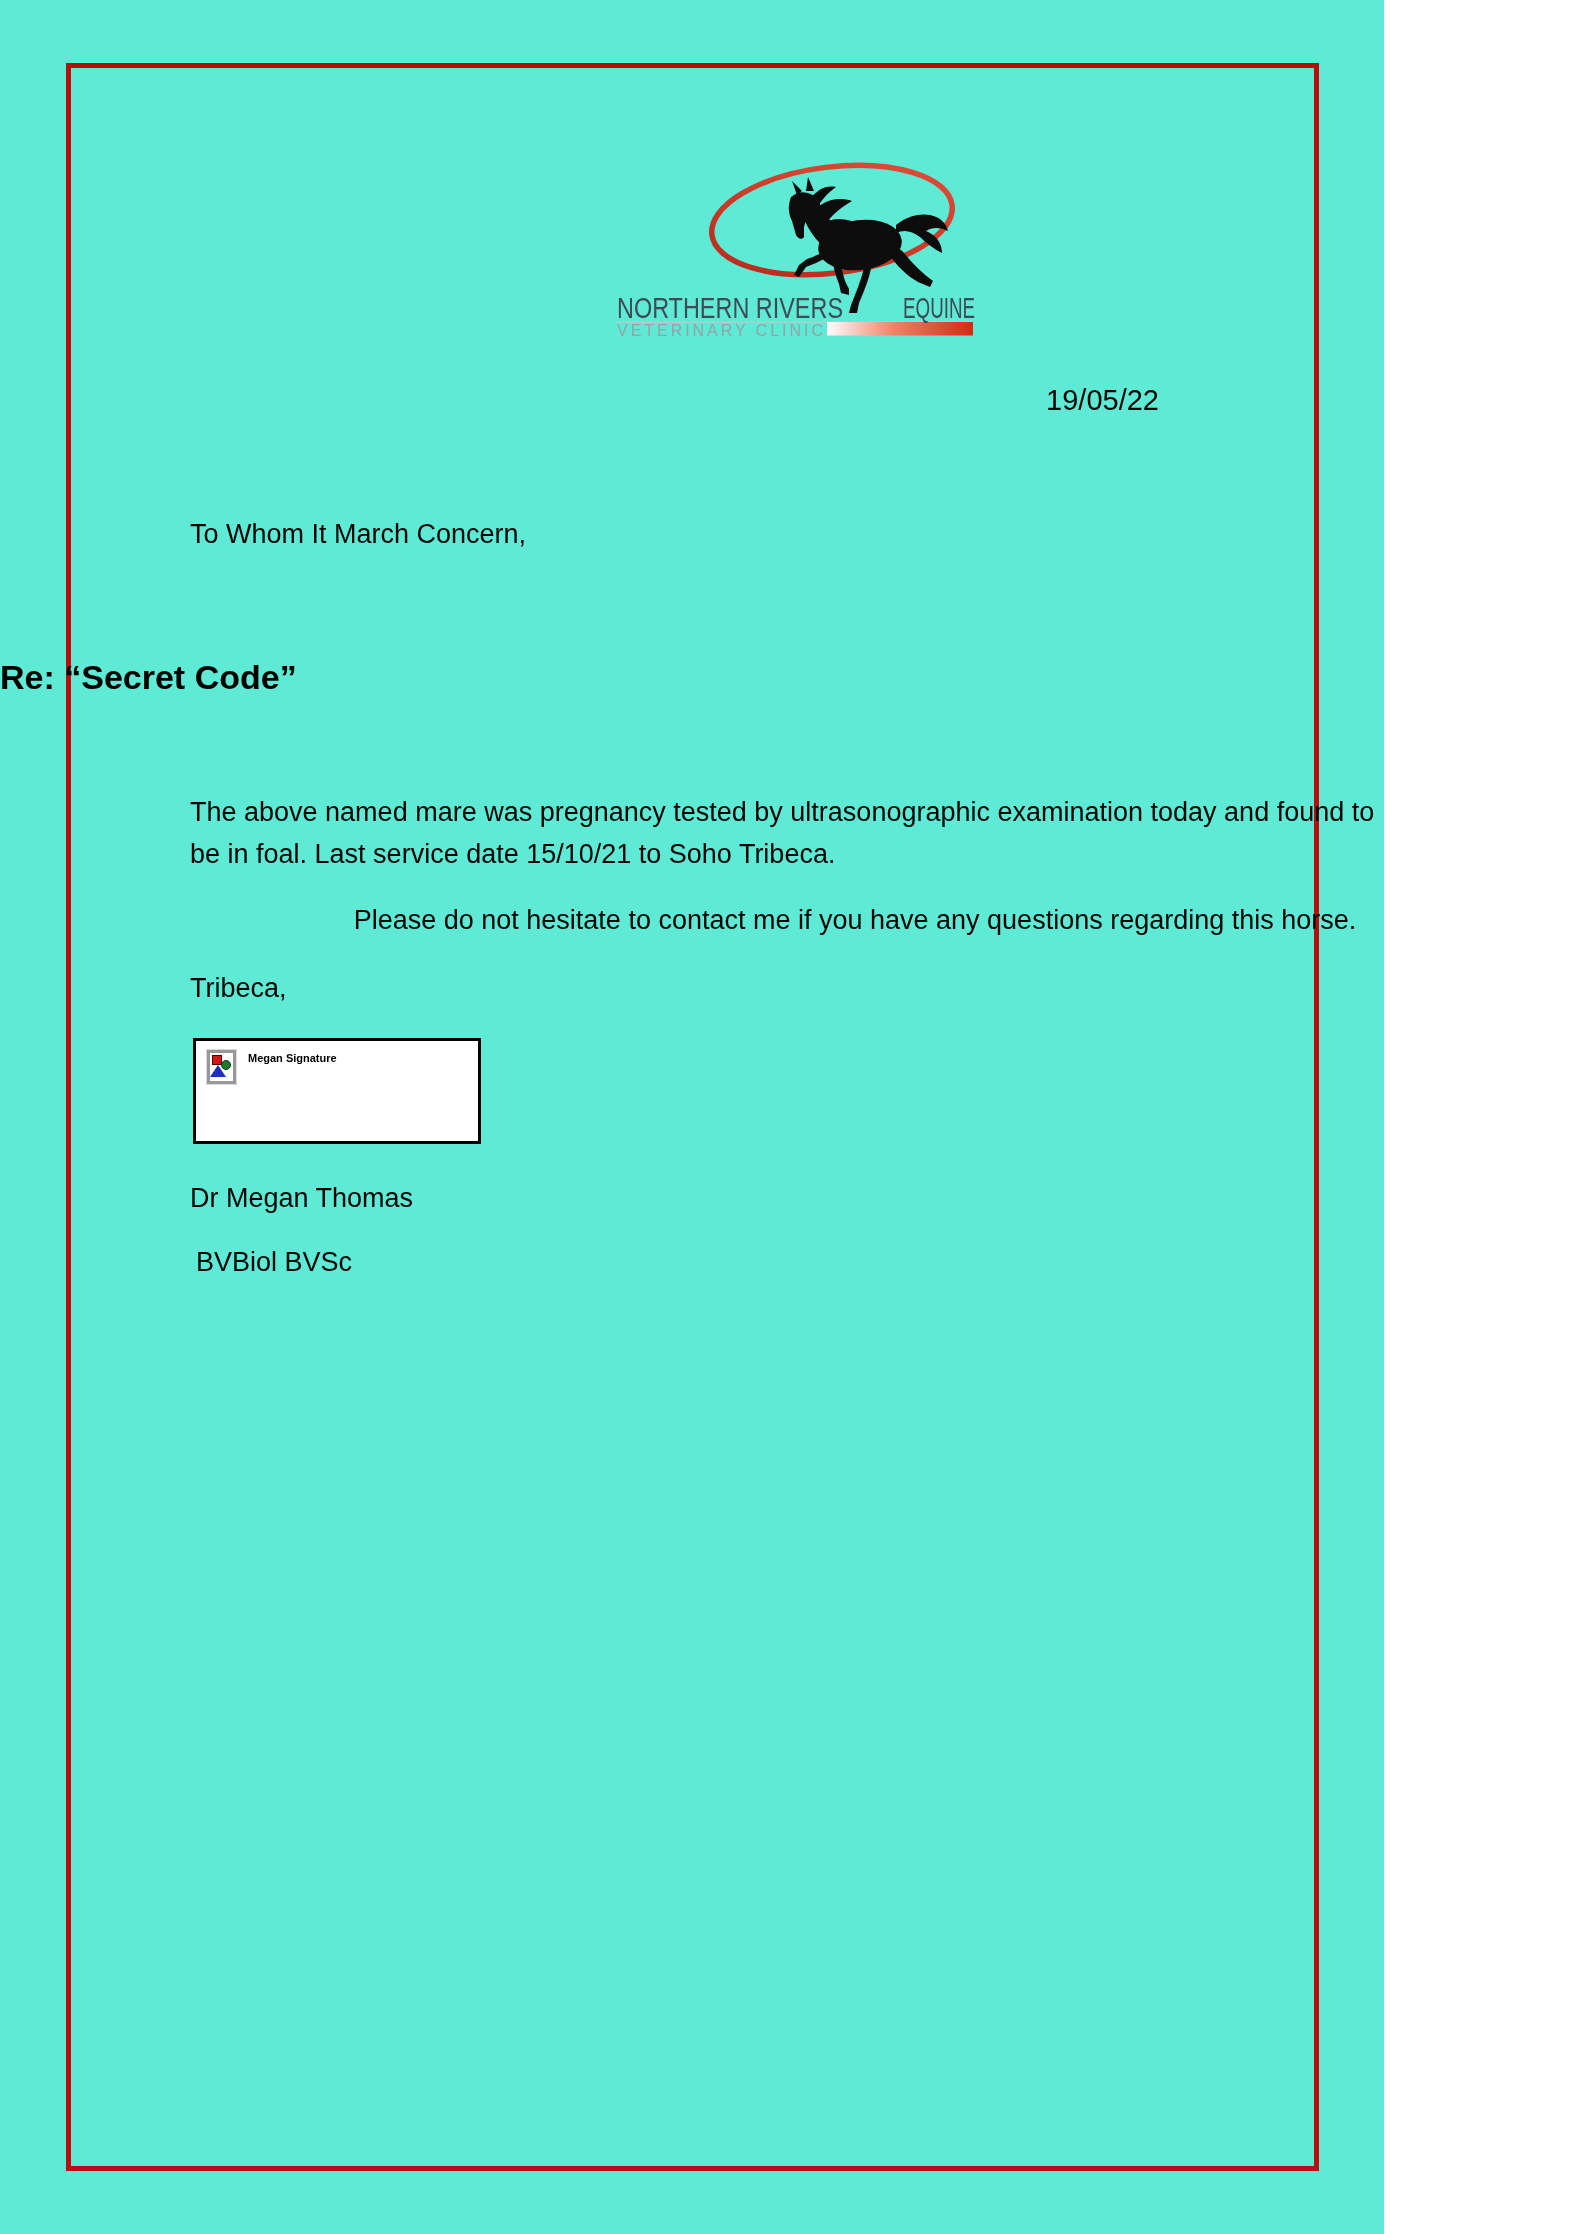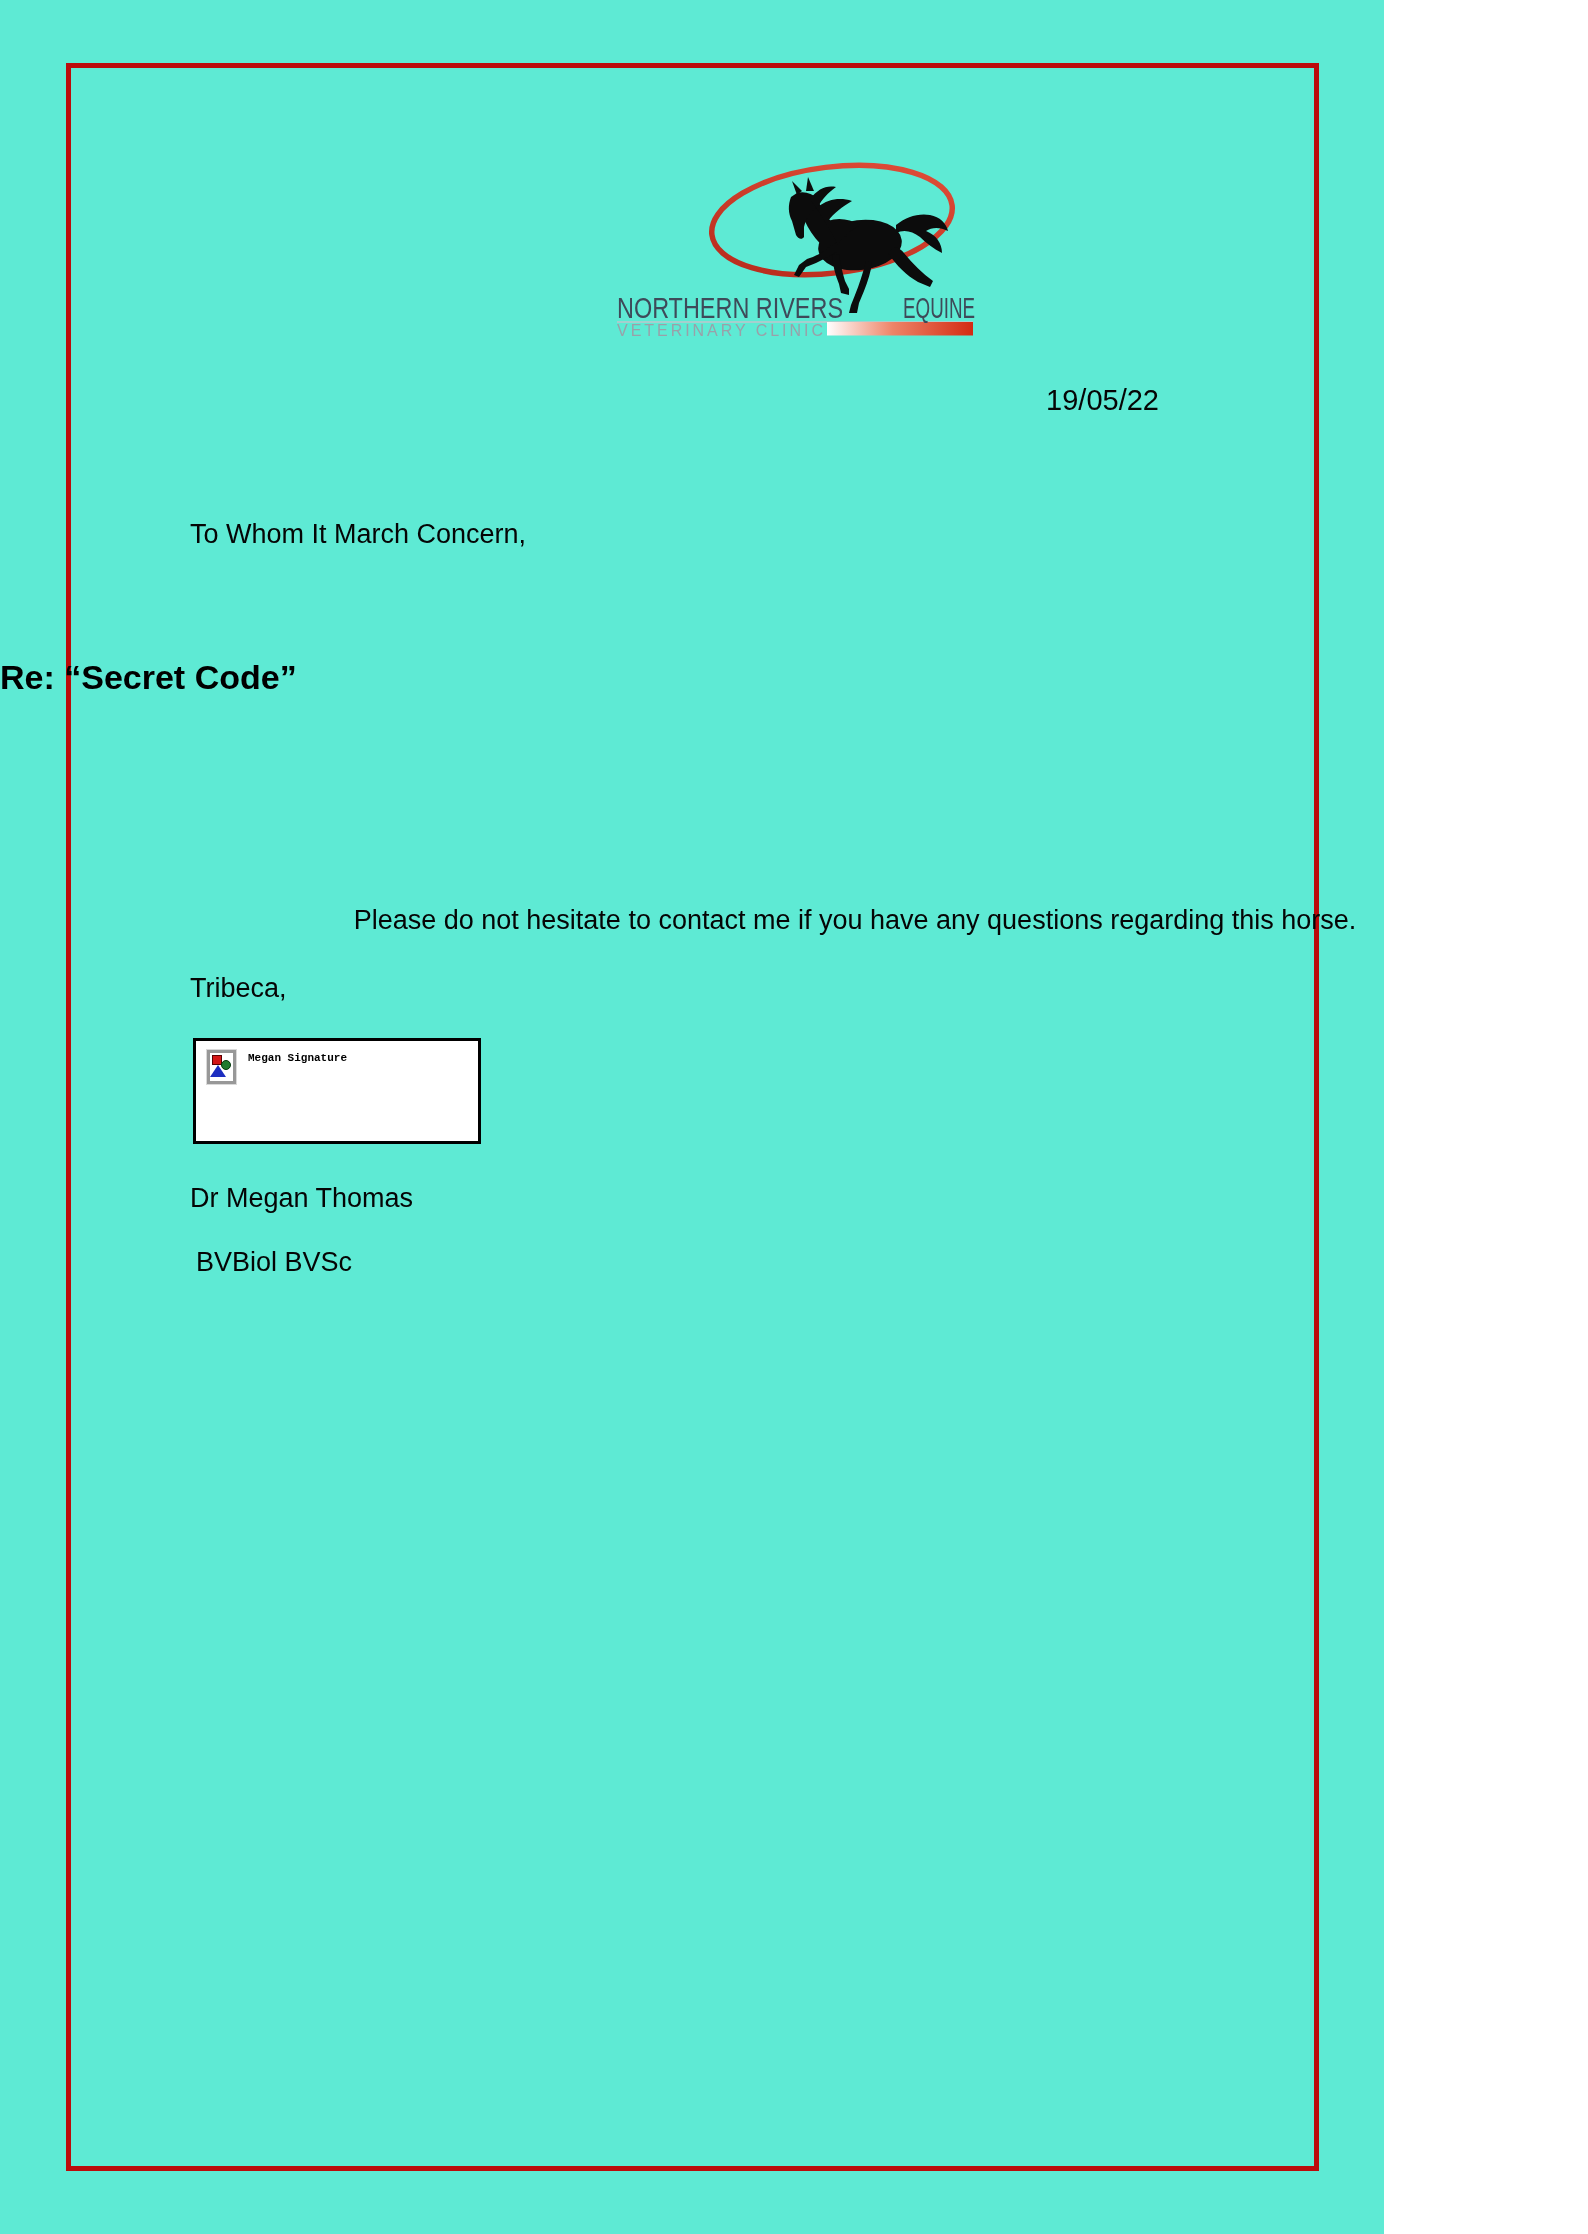--- a/index.html
+++ b/index.html
@@ -51,21 +51,21 @@
     border:3px solid #989898;
     outline:1px solid #d9d9d9;
   }
   .img-icon .sq   { position:absolute; left:2px;  top:2px;  width:8px;  height:8px;  background:#d41616; border:1px solid #5a0000; }
   .img-icon .circ { position:absolute; left:11px; top:7px;  width:8px;  height:8px;  background:#207a2e; border:1px solid #03380b; border-radius:50%; }
   .img-icon .tri  { position:absolute; left:0px;  top:12px; width:0; height:0;
                     border-left:8px solid transparent; border-right:8px solid transparent;
                     border-bottom:12px solid #1d2ec0; }
   .sig-alt {
     position:absolute; left:52px; top:11px;
-    font-size:11px; font-weight:bold; color:#000;font-family:Liberation Mono, monospace;
+    font-size:11px; font-weight:bold; color:#000;
   }
 
   .logo-svg { top:155px; left:600px; width:420px; height:200px; }
   .logo-svg text { font-family:"Liberation Sans", sans-serif; }
   .wordmark { fill:#3e4a59; font-size:30px; }
   .logo-sub { fill:#99a1a9; font-size:16px; }
 </style>
 </head>
 <body>
 
@@ -120,20 +120,24 @@
     <text class="logo-sub" x="17" y="181" textLength="206" lengthAdjust="spacing">VETERINARY CLINIC</text>
   </svg>
 
   <div class="abs bodytext date-line">19/05/22</div>
 
   <div class="abs bodytext salutation">To Whom It March Concern,</div>
 
 
   <div class="abs subject-line">Re: “Secret Code”</div>
 
+  <div class="abs bodytext para1">
+    <div>The above named mare was pregnancy tested by ultrasonographic examination today and found to</div>
+    <div>be in foal. Last service date 15/10/21 to Soho Tribeca.</div>
+  </div>
 
   <div class="abs bodytext para2">Please do not hesitate to contact me if you have any questions regarding this horse.</div>
 
   <div class="abs bodytext closing">Tribeca,</div>
 
   <div class="abs sig-box">
     <div class="img-icon">
       <div class="sq"></div>
       <div class="circ"></div>
       <div class="tri"></div>

